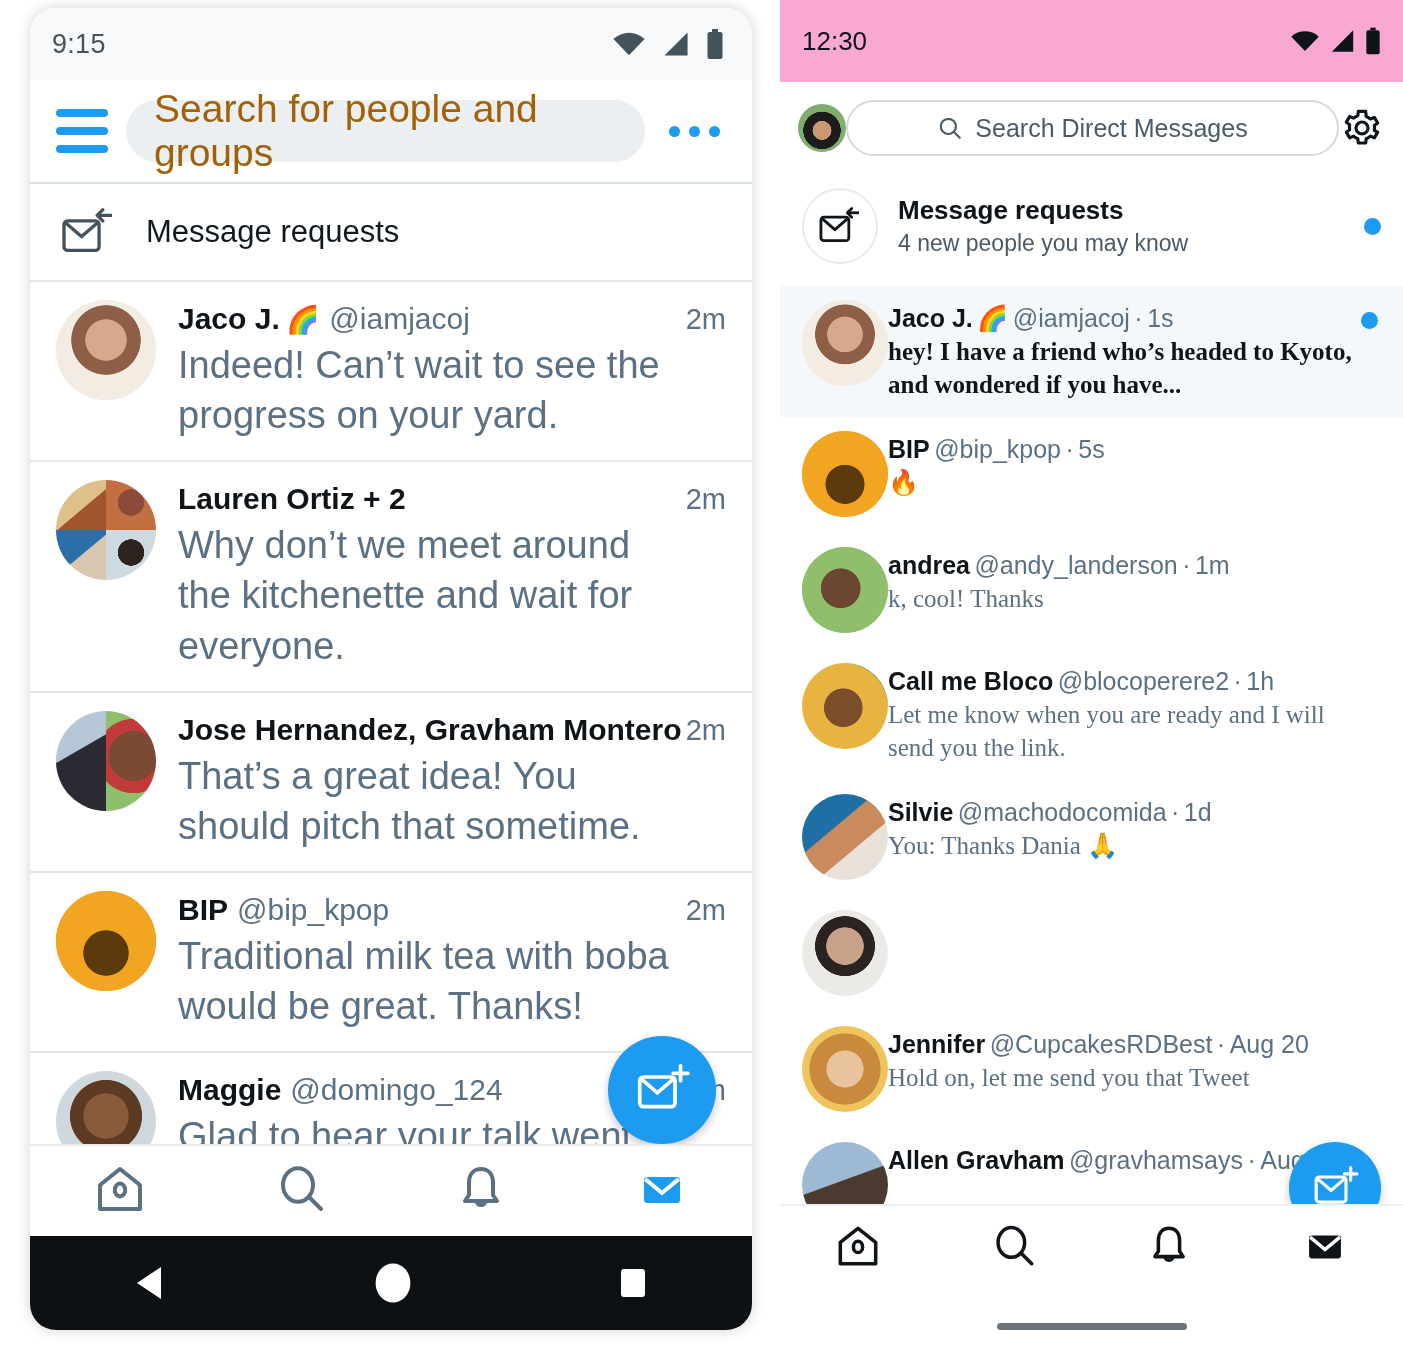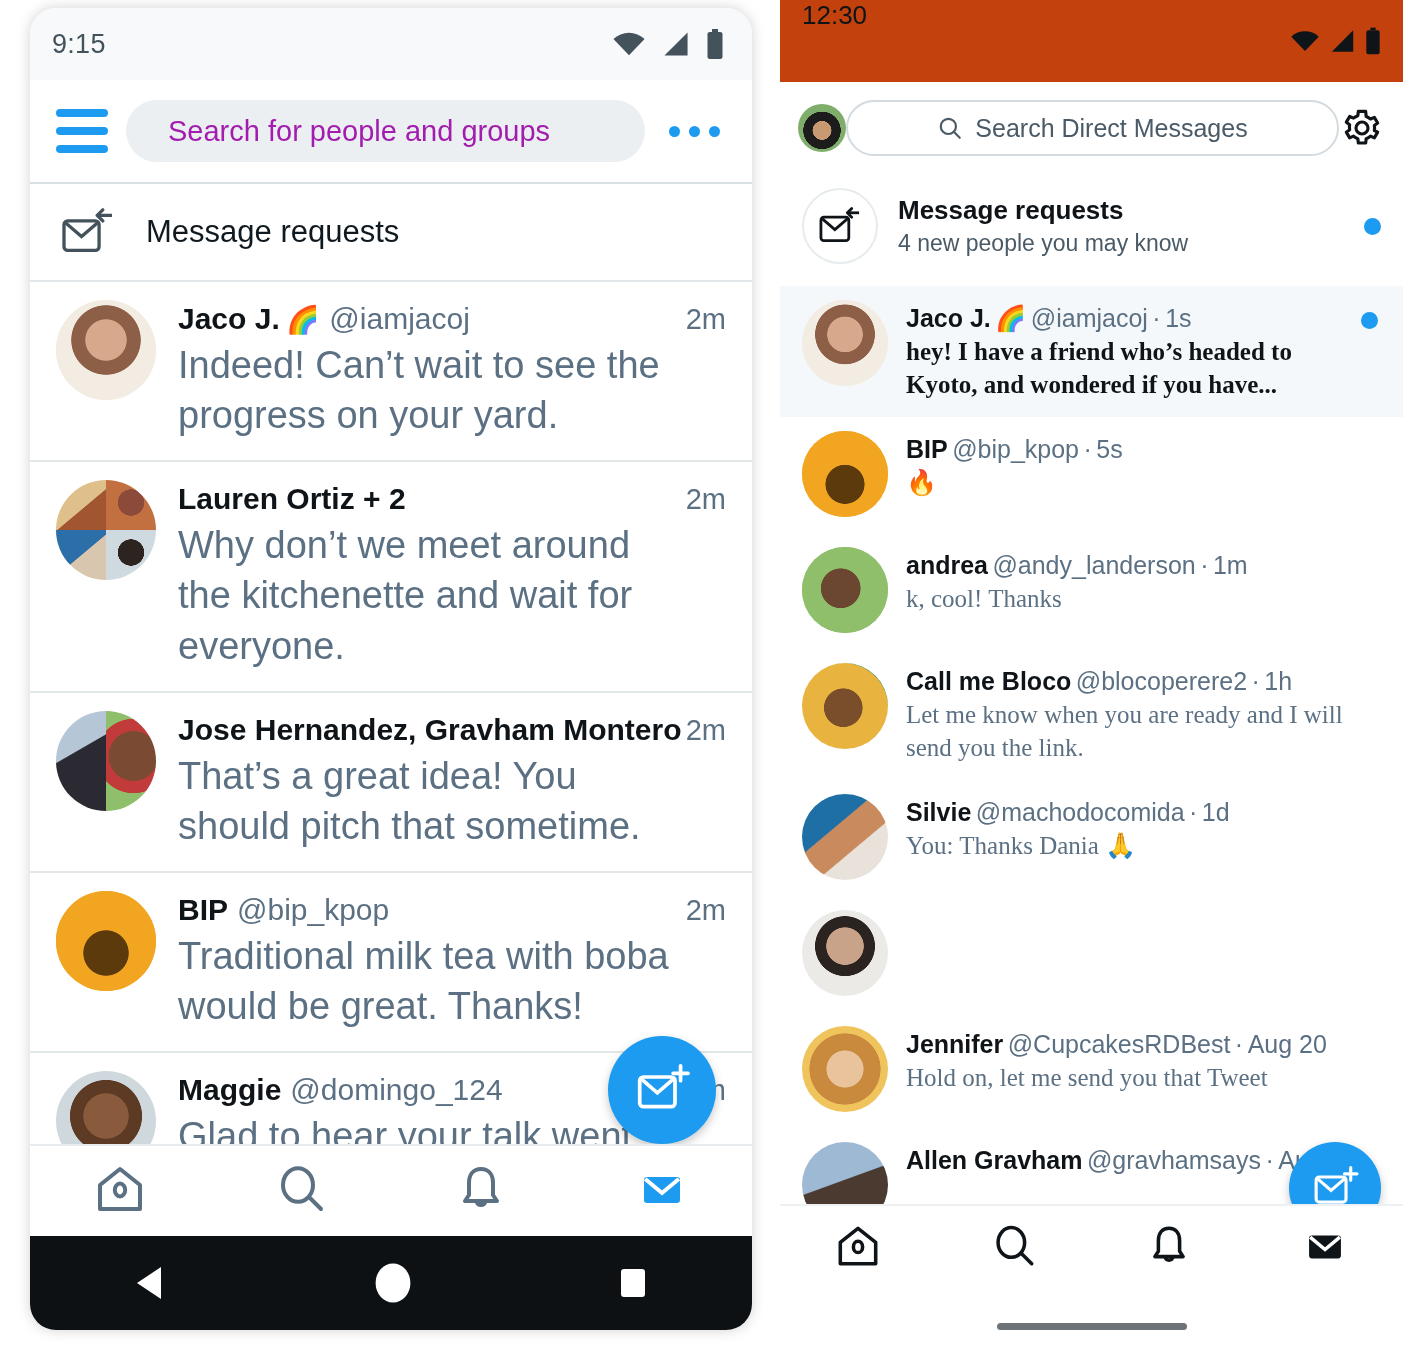--- a/index.html
+++ b/index.html
@@ -33,21 +33,21 @@
     display:flex; align-items:center; gap: 18px;
     padding: 0 22px 0 26px;
     border-bottom: 2px solid #d9e0e4;
   }
   .hamburger { width: 52px; display:flex; flex-direction:column; gap: 10px; flex:0 0 auto; }
   .hamburger span { display:block; height: 8px; border-radius: 4px; background:#1d9bf0; }
   .l-search {
     flex: 1; height: 62px; background:#eceff1; border-radius: 32px;
     display:flex; align-items:center; padding: 0 28px;
   }
-  .l-search-ph { font-size: 29px; color:#a21caf;margin-left:14px; }
+  .l-search-ph { font-size: 39px; color:#a16207; }
   .l-dots { flex:0 0 auto; display:flex; gap: 9px; padding: 0 10px 0 6px; }
   .l-dots i { width: 11px; height: 11px; border-radius:50%; background:#1d9bf0; display:block; }
 
   .l-msgreq {
     height: 98px; display:flex; align-items:center; gap: 30px;
     padding: 0 30px; border-bottom: 2px solid #e2e7ea; background:#fff;
   }
   .l-msgreq-label { font-size: 31px; color:#10191f; }
 
   .l-list { background:#fff; }
@@ -80,22 +80,22 @@
     position:absolute; left:0; right:0; bottom:0; height: 94px;
     background:#0d1114; display:flex; align-items:center; justify-content:space-around;
   }
 
   
   #right-phone {
     position:absolute; left: 780px; top: 0;
     width: 623px; height: 1352px; background:#fff; overflow:hidden;
   }
   .r-statusbar {
-    height: 82px; display:flex; justify-content:space-between;
-    padding: 0 22px 0 22px; background:#c2410c;
+    height: 82px; display:flex; align-items:center; justify-content:space-between;
+    padding: 0 22px 0 22px; background:#f9a8d4;
   }
   .r-time { font-size: 26px; color:#0f1419; }
   .r-status-icons { display:flex; align-items:center; gap: 9px; }
 
   .r-appbar { height: 92px; display:flex; align-items:center; padding: 0 18px; }
   .r-avatar { width: 48px; height: 48px; border-radius:50%; overflow:hidden; flex:0 0 auto; }
   .r-search {
     flex:1; height: 56px; border:2px solid #d3dbe0; border-radius: 30px;
     display:flex; align-items:center; justify-content:center; gap: 12px;
   }
@@ -105,21 +105,21 @@
   .r-msgreq { display:flex; align-items:center; padding: 14px 22px 22px 22px; gap: 20px; }
   .r-msgreq-ic {
     width: 76px; height: 76px; border-radius:50%; border: 2px solid #e6ebed;
     display:flex; align-items:center; justify-content:center; flex:0 0 auto;
   }
   .r-msgreq-txt { flex:1; }
   .r-msgreq-t { font-size: 26px; font-weight:bold; color:#0f1419; }
   .r-msgreq-s { font-size: 23px; color:#4a5a66; margin-top: 4px; }
   .dot-blue { width: 17px; height:17px; border-radius:50%; background:#1d9bf0; flex:0 0 auto; }
 
-  .r-row { display:flex; padding: 14px 22px 16px 22px; gap: 18px; align-items:flex-start; }
+  .r-row { display:flex; padding: 14px 22px 16px 22px; gap: 0; align-items:flex-start; }
   .r-row.unread { background:#f5f8fa; }
   .r-av { width: 86px; height: 86px; border-radius:50%; overflow:hidden; flex:0 0 auto; }
   .r-body { flex:1; min-width:0; padding-top: 4px; }
   .r-name { font-size: 25px; font-weight:bold; color:#0f1419; }
   .r-handle { font-size: 25px; color:#5b7083; }
   .r-meta { white-space: nowrap; overflow:hidden; }
   .r-prev { font-size: 25px; color:#5b7083; line-height: 1.3; margin-top: 3px; font-family: Liberation Serif, serif; }
   .r-prev.bold { color:#0f1419; font-weight:bold; }
   .r-dotcol { width: 20px; flex:0 0 auto; padding-top: 12px; }
 

